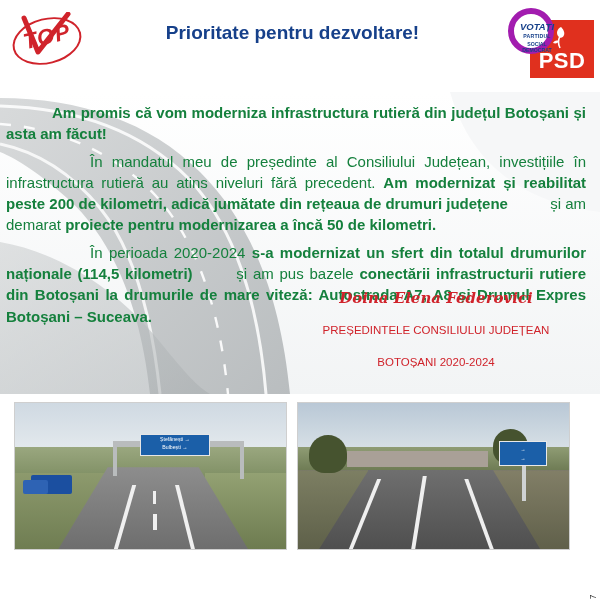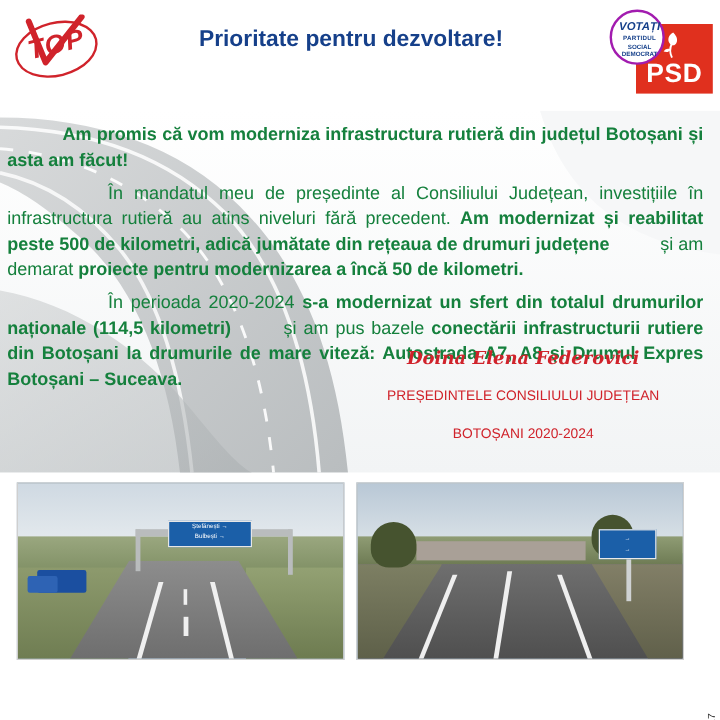--- a/index.html
+++ b/index.html
@@ -82,21 +82,21 @@
     position: absolute;
     right: 6px; top: 8px;
     width: 86px; height: 74px;
   }
   .psd-logo .vote-circle {
     position: absolute;
     left: 0; top: 0;
     width: 46px; height: 46px;
     border-radius: 50%;
     background: #ffffff;
-    border: 2px solid #a21caf;
+    border: 6px solid #a21caf;
     z-index: 3;
   }
   .psd-logo .vote-circle .v1 {
     position: absolute; top: 7px; left: 0; width: 46px;
     text-align: center;
     color: #16408a; font-size: 9.5px; font-weight: bold;
     font-style: italic;
   }
   .psd-logo .vote-circle .v2 {
     position: absolute; top: 19px; left: 0; width: 46px;
@@ -323,21 +323,21 @@
       <path d="M0 150 C 60 160, 120 200, 160 250 C 186 282, 198 295, 210 302 L 0 302 Z" fill="url(#gasph2)" opacity="0.55"></path>
 
       <path d="M600 0 L600 120 C 520 110, 470 70, 450 0 Z" fill="#f6f7f8"></path>
     </svg>
 
     <div class="text-block">
       <p class="para">
         <span class="b">Am promis că vom moderniza infrastructura rutieră din județul Botoșani și asta am făcut!</span>
       </p>
       <p class="para">
-        <span class="n">În mandatul meu de președinte al Consiliului Județean, investițiile în infrastructura rutieră au atins niveluri fără precedent. </span><span class="b">Am modernizat și reabilitat peste 500 de kilometri, adică jumătate din rețeaua de drumuri județene</span><span class="n"> și am demarat </span><span class="b">proiecte pentru modernizarea a încă 50 de kilometri.</span>
+        <span class="n">În mandatul meu de președinte al Consiliului Județean, investițiile în infrastructura rutieră au atins niveluri fără precedent. </span><span class="b">Am modernizat și reabilitat peste 200 de kilometri, adică jumătate din rețeaua de drumuri județene</span><span class="n"> și am demarat </span><span class="b">proiecte pentru modernizarea a încă 50 de kilometri.</span>
       </p>
       <p class="para">
         <span class="n">În perioada 2020-2024 </span><span class="b">s-a modernizat un sfert din totalul drumurilor naționale (114,5 kilometri)</span><span class="n"> și am pus bazele </span><span class="b">conectării infrastructurii rutiere din Botoșani la drumurile de mare viteză: Autostrada A7, A8 și Drumul Expres Botoșani – Suceava.</span>
       </p>
     </div>
 
     <div class="signature">
       <div class="sig-name">Doina Elena Federovici</div>
       <div class="sig-role">PREȘEDINTELE CONSILIULUI JUDEȚEAN</div>
       <div class="sig-role">BOTOȘANI 2020-2024</div>

